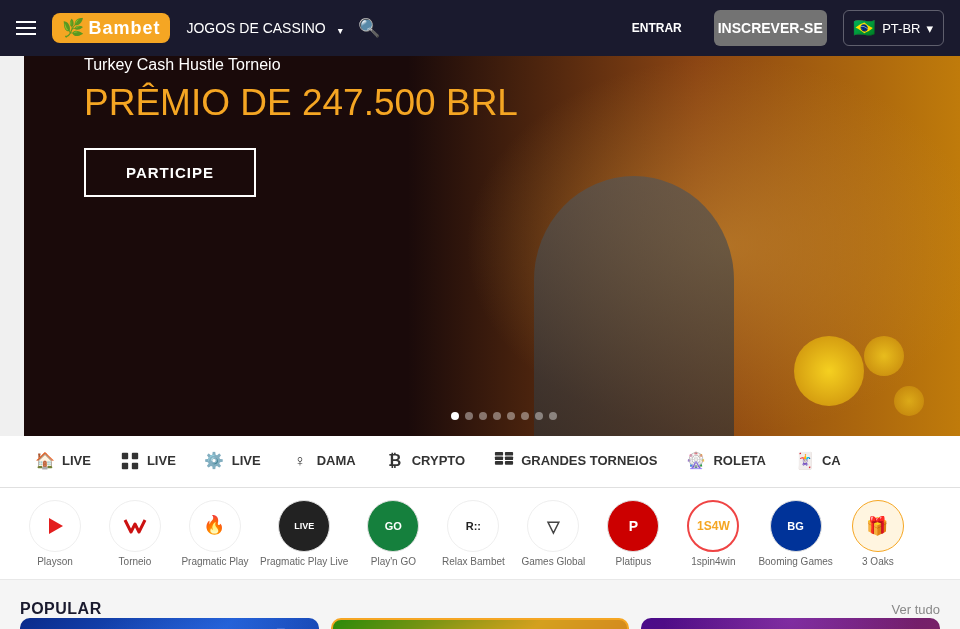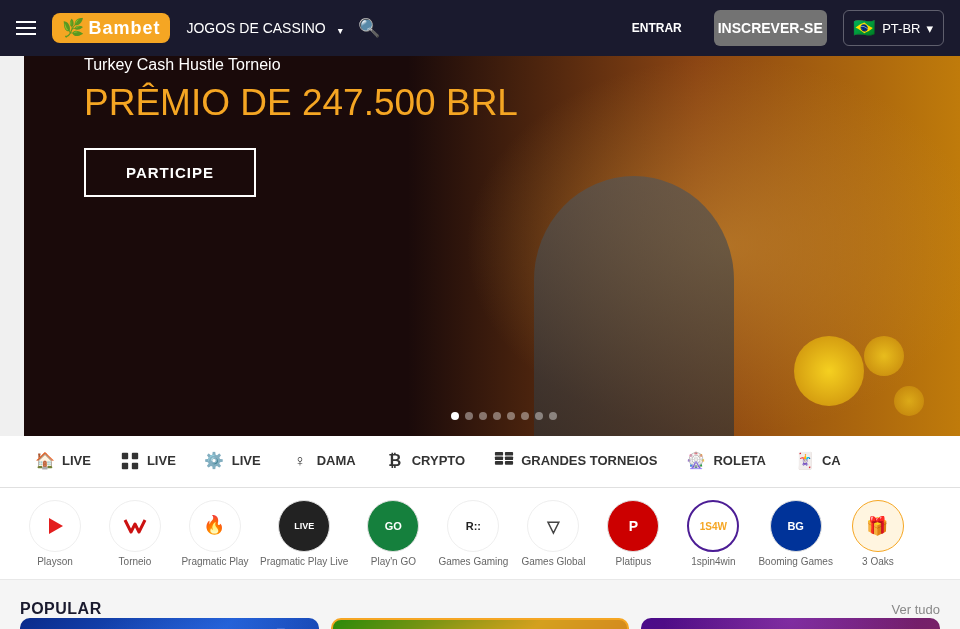--- a/index.html
+++ b/index.html
@@ -466,35 +466,35 @@
     <span class="provider-name">Pragmatic Play Live</span>
   </div>
 
   <div class="provider-btn">
     <div class="provider-logo" style="background:#15803d; color:white; font-size:11px; font-weight:900;">GO</div>
     <span class="provider-name">Play'n GO</span>
   </div>
 
   <div class="provider-btn">
     <div class="provider-logo" style="background:#fff; border:1px solid #eee; font-size:11px; font-weight:700; color:#222;">R::</div>
-    <span class="provider-name">Games Gaming</span>
+    <span class="provider-name">Relax Bambet</span>
   </div>
 
   <div class="provider-btn">
     <div class="provider-logo" style="background:#fff; border:1px solid #eee; font-size:16px; color:#444;">▽</div>
     <span class="provider-name">Games Global</span>
   </div>
 
   <div class="provider-btn">
     <div class="provider-logo" style="background:#cc0000; color:white; font-size:14px; font-weight:900;">P</div>
     <span class="provider-name">Platipus</span>
   </div>
 
   <div class="provider-btn">
-    <div class="provider-logo" style="background:#fff; border:2px solid #4c1d95; font-size:10px; font-weight:700; color:#f5a623;">1S4W</div>
+    <div class="provider-logo" style="background:#fff; border:2px solid #ef4444; font-size:12px; font-weight:700; color:#f5a623;">1S4W</div>
     <span class="provider-name">1spin4win</span>
   </div>
 
   <div class="provider-btn">
     <div class="provider-logo" style="background:#003399; color:white; font-size:11px; font-weight:900;">BG</div>
     <span class="provider-name">Booming Games</span>
   </div>
 
   <div class="provider-btn">
     <div class="provider-logo" style="background:#fff5e0; border:1px solid #f5a623; font-size:18px;">🎁</div>

